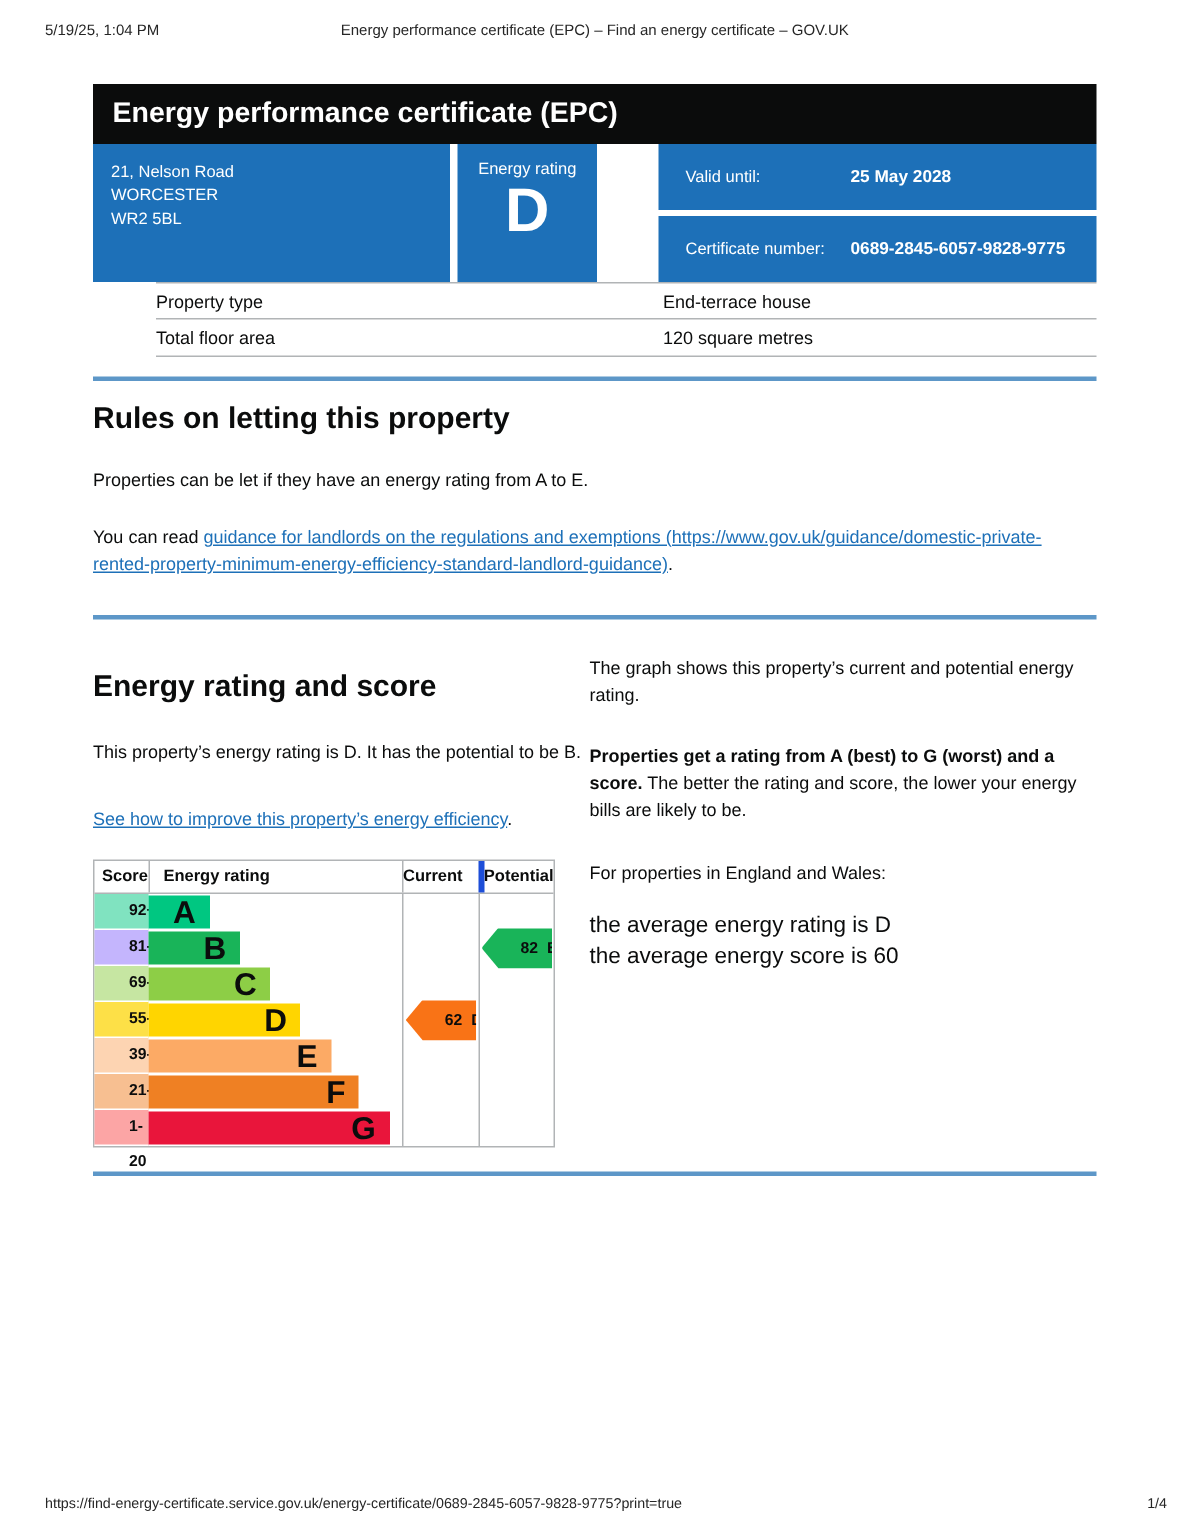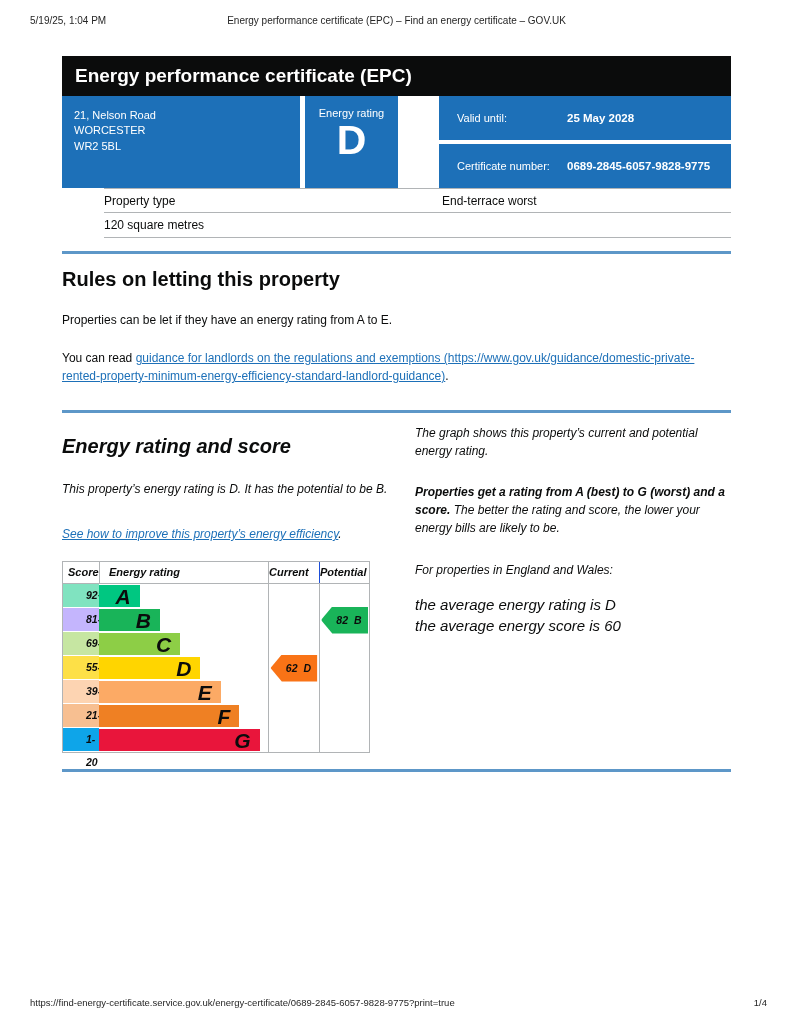--- a/index.html
+++ b/index.html
@@ -14,21 +14,21 @@
     display:flex; align-items:flex-start;
     padding:15px 30px 0 30px;
     font-size:10px; color:#262626;
   }
   .print-header .ph-left { flex:1; }
   .print-header .ph-center { flex:2; text-align:center; }
   .print-header .ph-right { flex:1; }
   .print-footer {
     margin-top:auto;
     display:flex; justify-content:space-between;
-    padding:0 26px 16px 30px;
+    padding:0 15px 16px 30px;
     font-size:9.5px; color:#262626;
   }
   
   .content { width:669px; margin:30px 62px 0 62px; }
   .banner {
     background:#0b0c0c; color:#ffffff;
     height:40px; line-height:40px;
     font-size:19px; font-weight:bold;
     padding-left:13px;
   }
@@ -53,21 +53,21 @@
   }
   .info-row:first-child { border-top:1px solid #b1b4b6; }
   .info-row .info-label { flex:0 0 338px; }
   hr.blue-rule { border:none; height:3px; background:#5d97c8; margin-top:13px; }
   h2.section-heading { font-size:20px; font-weight:bold; margin-top:14px; }
   .para { font-size:12px; line-height:1.5; margin-top:20px; }
   a.gov-link { color:#1d70b8; text-decoration:underline; }
   hr.blue-rule.rule2 { margin-top:25px; }
   hr.blue-rule.rule3 { margin-top:16px; }
   
-  .two-col { display:flex; gap:22px; margin-top:8px;font-style:italic; }
+  .two-col { display:flex; margin-top:20px; }
   .col-left { flex:0 0 331px; }
   .col-right { flex:1; }
   .col-left .para.intro { margin-top:22px; }
   .col-left .para.improve { margin-top:27px; }
   .col-right .para.first { margin-top:3px; }
   .col-right .para.second { margin-top:23px; }
   .col-right .para.third { margin-top:24px; }
   .col-right .avg-list { font-size:15px; line-height:1.4; margin-top:15px; list-style:none; }
   
   .epc-chart {
@@ -75,43 +75,43 @@
     border:1px solid #b1b4b6;
     background:#ffffff;
   }
   .chart-header { display:flex; height:22px; border-bottom:1px solid #b1b4b6; }
   .chart-header .hc {
     font-size:11px; font-weight:bold; line-height:21px;
   }
   .hc.h-score { width:36px; padding-left:5px; }
   .hc.h-rating { width:169px; padding-left:9px; border-left:1px solid #b1b4b6; }
   .hc.h-current { width:51px; text-align:left; border-left:1px solid #b1b4b6; }
-  .hc.h-potential { flex:1; text-align:left; border-left:1px solid #1d4ed8; }
+  .hc.h-potential { flex:1; text-align:center; border-left:4px solid #1d4ed8; }
   .chart-body { position:relative; height:168px; }
   .band-row { display:flex; height:24px; }
   .score-cell {
     width:36px; padding-left:23px;
     font-size:10.5px; font-weight:bold; line-height:23px;
     border-bottom:1px solid #ffffff;
   }
   .bar-area { width:169px; padding:1px 0; }
   .band-bar {
     height:22px;
     display:flex; align-items:center; justify-content:flex-end;
     padding-right:9px;
     font-size:21px; font-weight:bold; color:#0b0c0c; line-height:1;
   }
   .col-overlay { position:absolute; top:0; bottom:0; border-left:1px solid #b1b4b6; }
   .overlay-current { left:205px; width:51px; }
   .overlay-potential { left:256px; right:0; }
   .rating-arrow {
     position:absolute; left:50%; transform:translateX(-50%);
     width:47px; height:27px;
-    display:flex; align-items:center; justify-content:center; gap:6px;
-    padding-left:9px;
+    display:flex; align-items:center; justify-content:space-between; gap:6px;
+    padding-left:26px;
     font-size:10.5px; font-weight:bold; color:#0b0c0c;
     clip-path:polygon(0 50%, 24% 0, 100% 0, 100% 100%, 24% 100%);
   }
 </style>
 </head>
 <body>
 
 <div class="print-header">
   <span class="ph-left">5/19/25, 1:04 PM</span>
   <span class="ph-center">Energy performance certificate (EPC) – Find an energy certificate – GOV.UK</span>
@@ -142,23 +142,24 @@
       <div class="box-blue meta-box">
         <span class="meta-label">Certificate number:</span>
         <span class="meta-value">0689-2845-6057-9828-9775</span>
       </div>
     </div>
   </div>
 
   <div class="info-table">
     <div class="info-row">
       <span class="info-label">Property type</span>
-      <span class="info-value">End-terrace worst</span>
+      <span class="info-value">End-terrace house</span>
     </div>
     <div class="info-row">
+      <span class="info-label">Total floor area</span>
       <span class="info-value">120 square metres</span>
     </div>
   </div>
 
   <hr class="blue-rule">
 
   <h2 class="section-heading">Rules on letting this property</h2>
 
   <p class="para">Properties can be let if they have an energy rating from A to E.</p>
 
@@ -210,21 +211,21 @@
                 <span class="band-bar" style="background: rgb(252, 170, 101); width: 72%;">E</span>
               </span>
           </div>
           <div class="band-row">
             <span class="score-cell" style="background: rgb(247, 191, 145);">21-38</span>
             <span class="bar-area">
                 <span class="band-bar" style="background: rgb(239, 128, 35); width: 83%;">F</span>
               </span>
           </div>
           <div class="band-row">
-            <span class="score-cell" style="background: #0ea5e9;">1-20</span>
+            <span class="score-cell" style="background: #fca5a5;">1-20</span>
             <span class="bar-area">
                 <span class="band-bar" style="background: rgb(233, 21, 59); width: 95%;">G</span>
               </span>
           </div>
           <div class="col-overlay overlay-current">
             <div class="rating-arrow" style="background: #f97316; top: 70.5px;">
               <span>62</span>
               <span>D</span>
             </div>
           </div>

